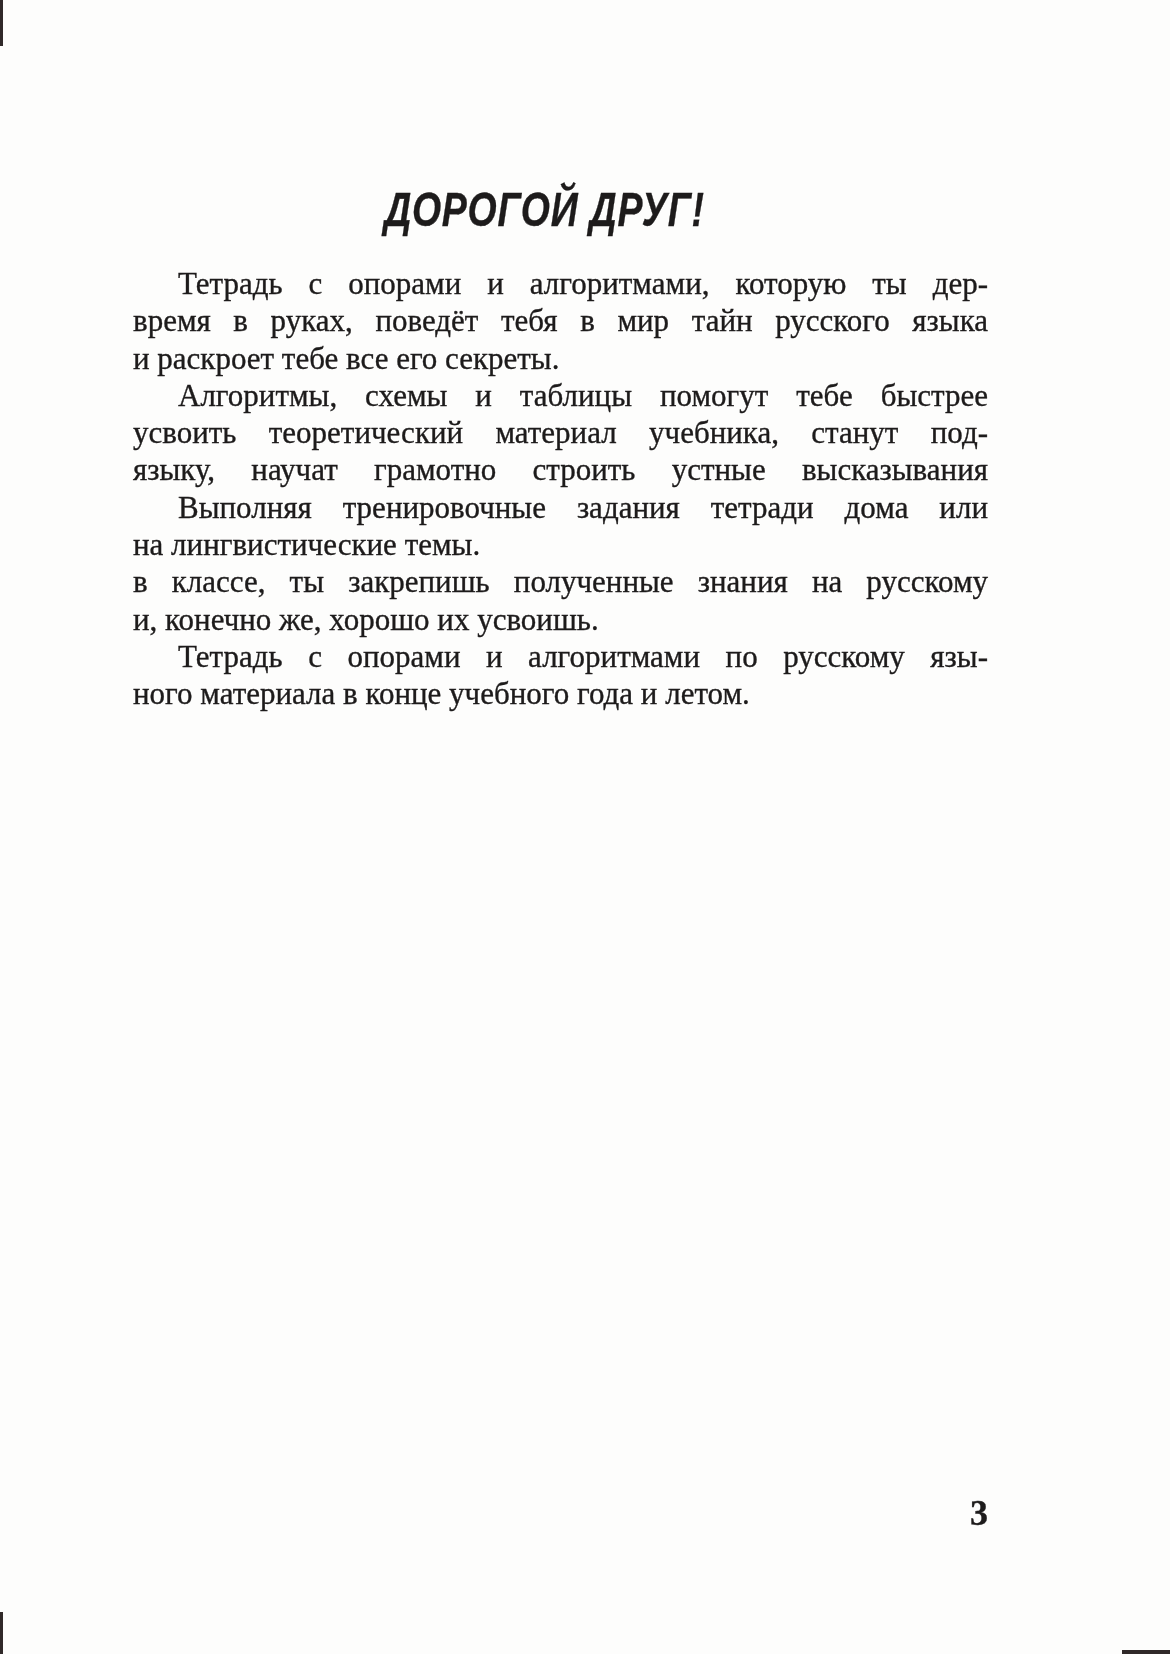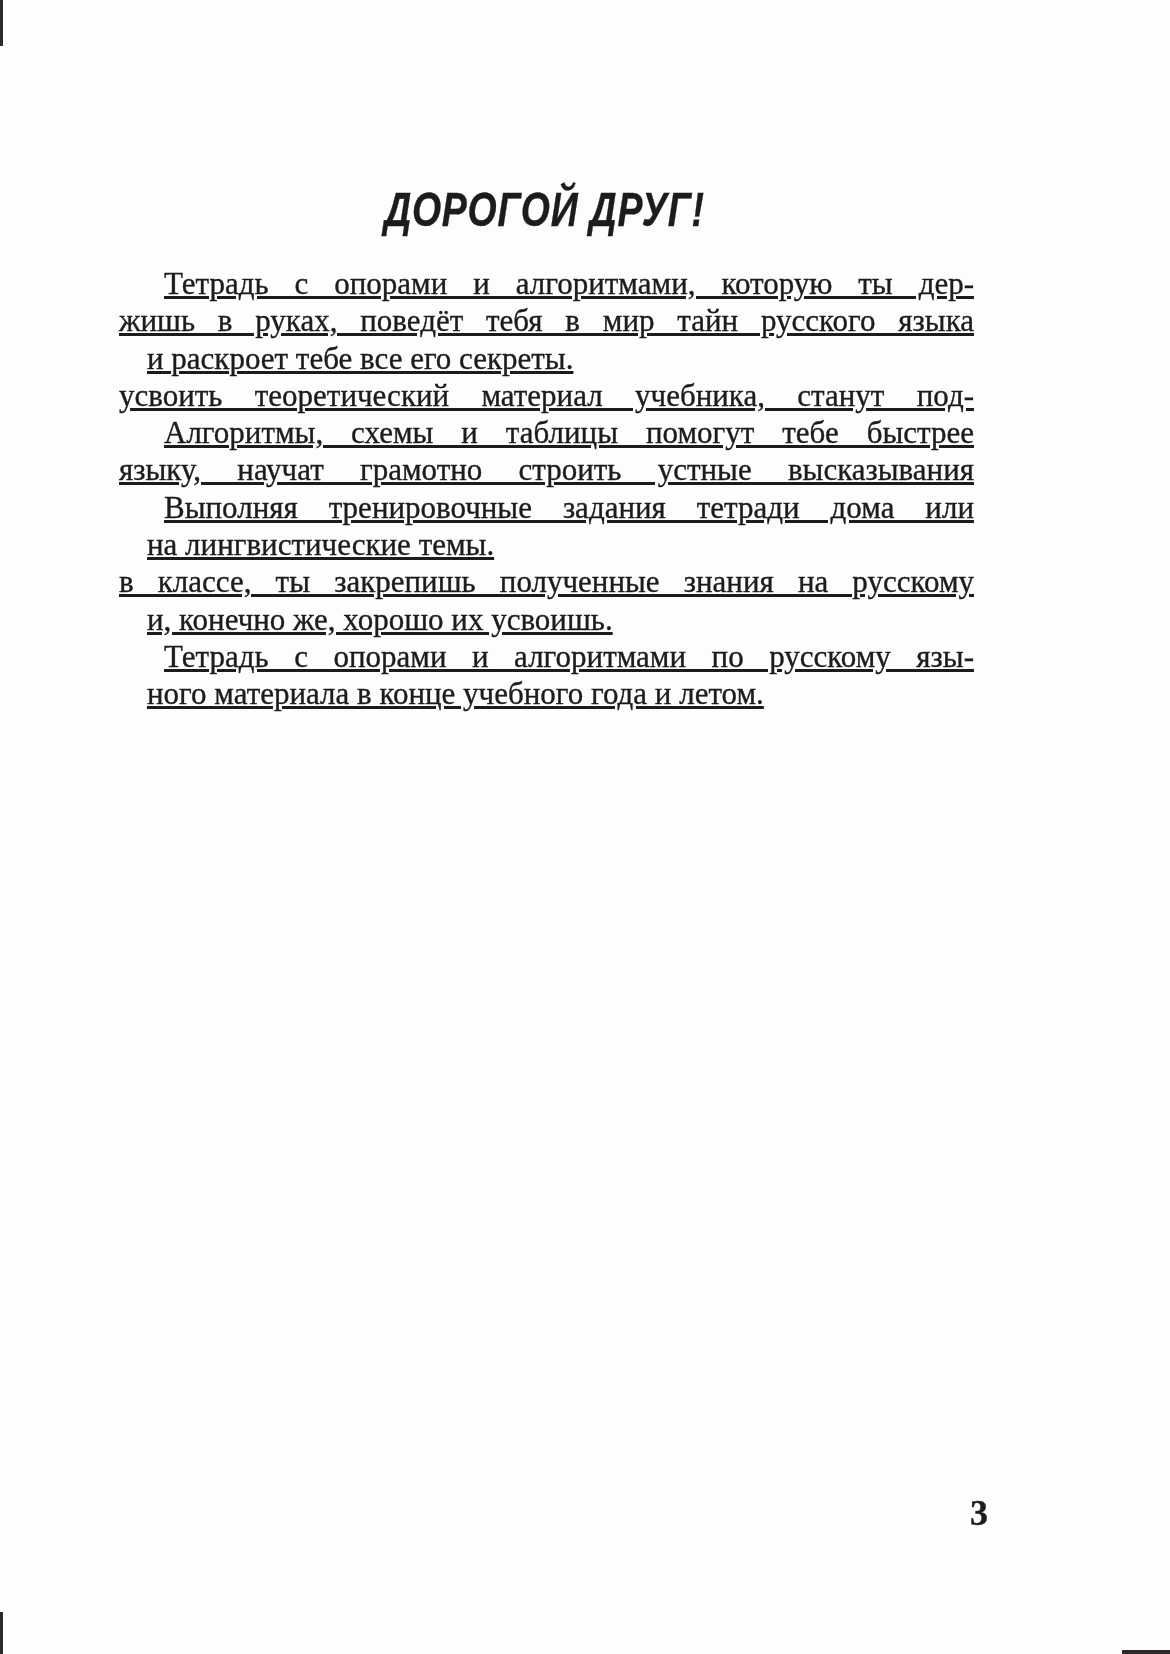--- a/index.html
+++ b/index.html
@@ -47,36 +47,34 @@
     font-weight: bold;
     font-size: 48px;
     line-height: 48px;
     letter-spacing: 1px;
     transform: scaleX(0.78);
     transform-origin: 50% 50%;
     white-space: nowrap;
   }
   .body-text {
     position: absolute;
-    left: 2px;
+    left: 16px;
     top: 265px;
     width: 855px;
     font-size: 31px;
     line-height: 37.3px;
-    text-decoration: underline;
   }
   .line {
     text-align: justify;
     text-align-last: justify;
     white-space: nowrap;
   }
   .line.last {
     text-align: left;
     text-align-last: left;
-    margin-left: 28px;
   }
   .line.first {
     text-indent: 45px;
   }
   .page-number {
     position: absolute;
     left: 930px;
     top: 1494px;
     width: 58px;
     text-align: right;
@@ -90,24 +88,24 @@
 
 <div class="page" style="color: rgb(29, 27, 27);">
   <div class="edge-mark edge-top-left" style="background: rgb(48, 41, 41);"></div>
   <div class="edge-mark edge-bottom-left" style="background: rgb(48, 41, 41);"></div>
   <div class="edge-mark edge-bottom-right" style="background: rgb(48, 41, 41);"></div>
 
   <div class="content">
     <h1 class="title">ДОРОГОЙ ДРУГ!</h1>
     <div class="body-text">
         <div class="line first">Тетрадь с опорами и алгоритмами, которую ты дер-</div>
-        <div class="line">жишь в руках, поведёт тебя в мир тайн русского языка</div>
+        <div class="line">время в руках, поведёт тебя в мир тайн русского языка</div>
         <div class="line last">и раскроет тебе все его секреты.</div>
+        <div class="line first">Алгоритмы, схемы и таблицы помогут тебе быстрее</div>
         <div class="line">усвоить теоретический материал учебника, станут под-</div>
-        <div class="line first">Алгоритмы, схемы и таблицы помогут тебе быстрее</div>
         <div class="line">языку, научат грамотно строить устные высказывания</div>
         <div class="line first">Выполняя тренировочные задания тетради дома или</div>
         <div class="line last">на лингвистические темы.</div>
         <div class="line">в классе, ты закрепишь полученные знания на русскому</div>
         <div class="line last">и, конечно же, хорошо их усвоишь.</div>
         <div class="line first">Тетрадь с опорами и алгоритмами по русскому язы-</div>
         <div class="line last">ного материала в конце учебного года и летом.</div>
       </div>
   </div>
 

